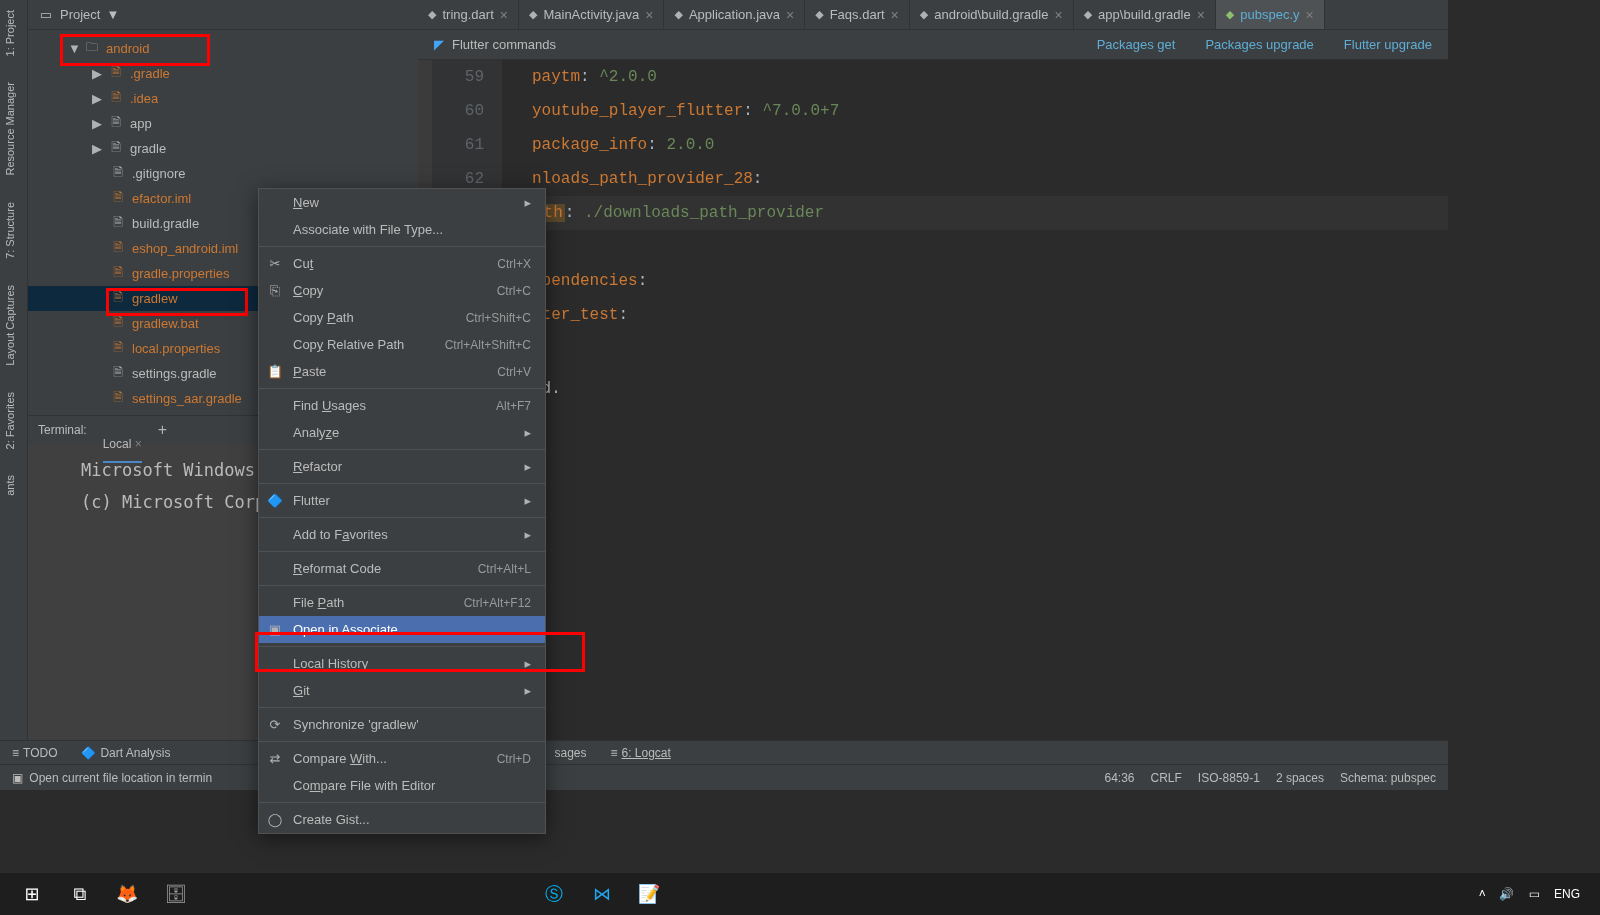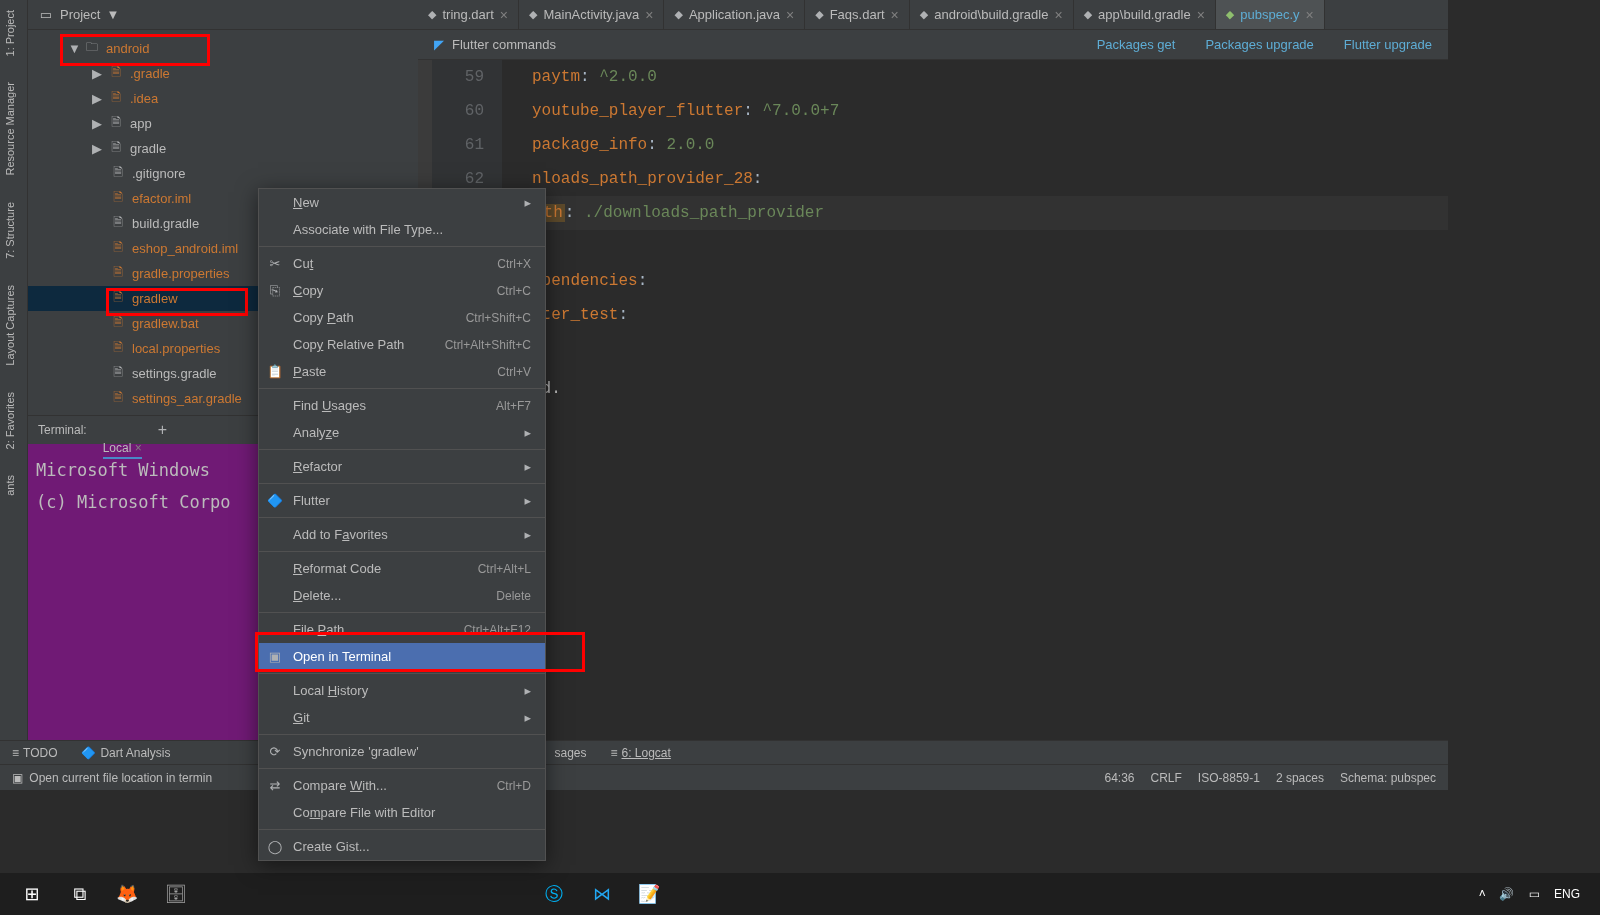--- a/index.html
+++ b/index.html
@@ -199,44 +199,45 @@
   color: #afb1b3;
   font-size: 12px;
 }
 .bc-sep { color: #808080; }
 .terminal-panel {
   position: absolute;
   left: 28px;
   top: 415px;
   width: 400px;
   height: 340px;
-  background: #701a75;
+  background: #404040;
   border-top: 1px solid #323232;
 }
 .terminal-tabs {
   height: 28px;
   background: #3c3f41;
   display: flex;
   align-items: center;
   padding: 0 10px;
   gap: 16px;
   font-size: 12px;
 }
 .terminal-tab-active {
   color: #bbbbbb;
   border-bottom: 2px solid #4a88c7;
-  padding-bottom: 2px;
+  padding-bottom: 10px;
   margin-top: 40px;
 }
 .terminal-body {
   font-family: Consolas, monospace;
   font-size: 17px;
   color: #bbbbbb;
   padding: 10px 8px;
   line-height: 32px;
+  margin-left: 45px;
 }
 .context-menu {
   position: absolute;
   left: 258px;
   top: 188px;
   width: 288px;
   background: #3c3f41;
   border: 1px solid #515151;
   box-shadow: 0 4px 20px rgba(0,0,0,0.5);
   z-index: 100;
@@ -608,32 +609,28 @@
     <div class="menu-sep"></div>
     <div class="menu-item">
       <span>Add to F<span class="mnemonic">a</span>vorites</span>
       <span class="menu-arrow">▸</span>
     </div>
     <div class="menu-sep"></div>
     <div class="menu-item">
       <span><span class="mnemonic">R</span>eformat Code</span>
       <span class="menu-shortcut">Ctrl+Alt+L</span>
     </div>
-    <div class="menu-item">
-      <span><span class="mnemonic">D</span>elete...</span>
-      <span class="menu-shortcut">Delete</span>
-    </div>
     <div class="menu-sep"></div>
     <div class="menu-item">
       <span>File <span class="mnemonic">P</span>ath</span>
       <span class="menu-shortcut">Ctrl+Alt+F12</span>
     </div>
     <div class="menu-item highlighted">
       <span class="menu-icon">▣</span>
-      <span>Open in Terminal</span>
+      <span>Open in Associate</span>
     </div>
     <div class="menu-sep"></div>
     <div class="menu-item">
       <span>Local <span class="mnemonic">H</span>istory</span>
       <span class="menu-arrow">▸</span>
     </div>
     <div class="menu-item">
       <span><span class="mnemonic">G</span>it</span>
       <span class="menu-arrow">▸</span>
     </div>

